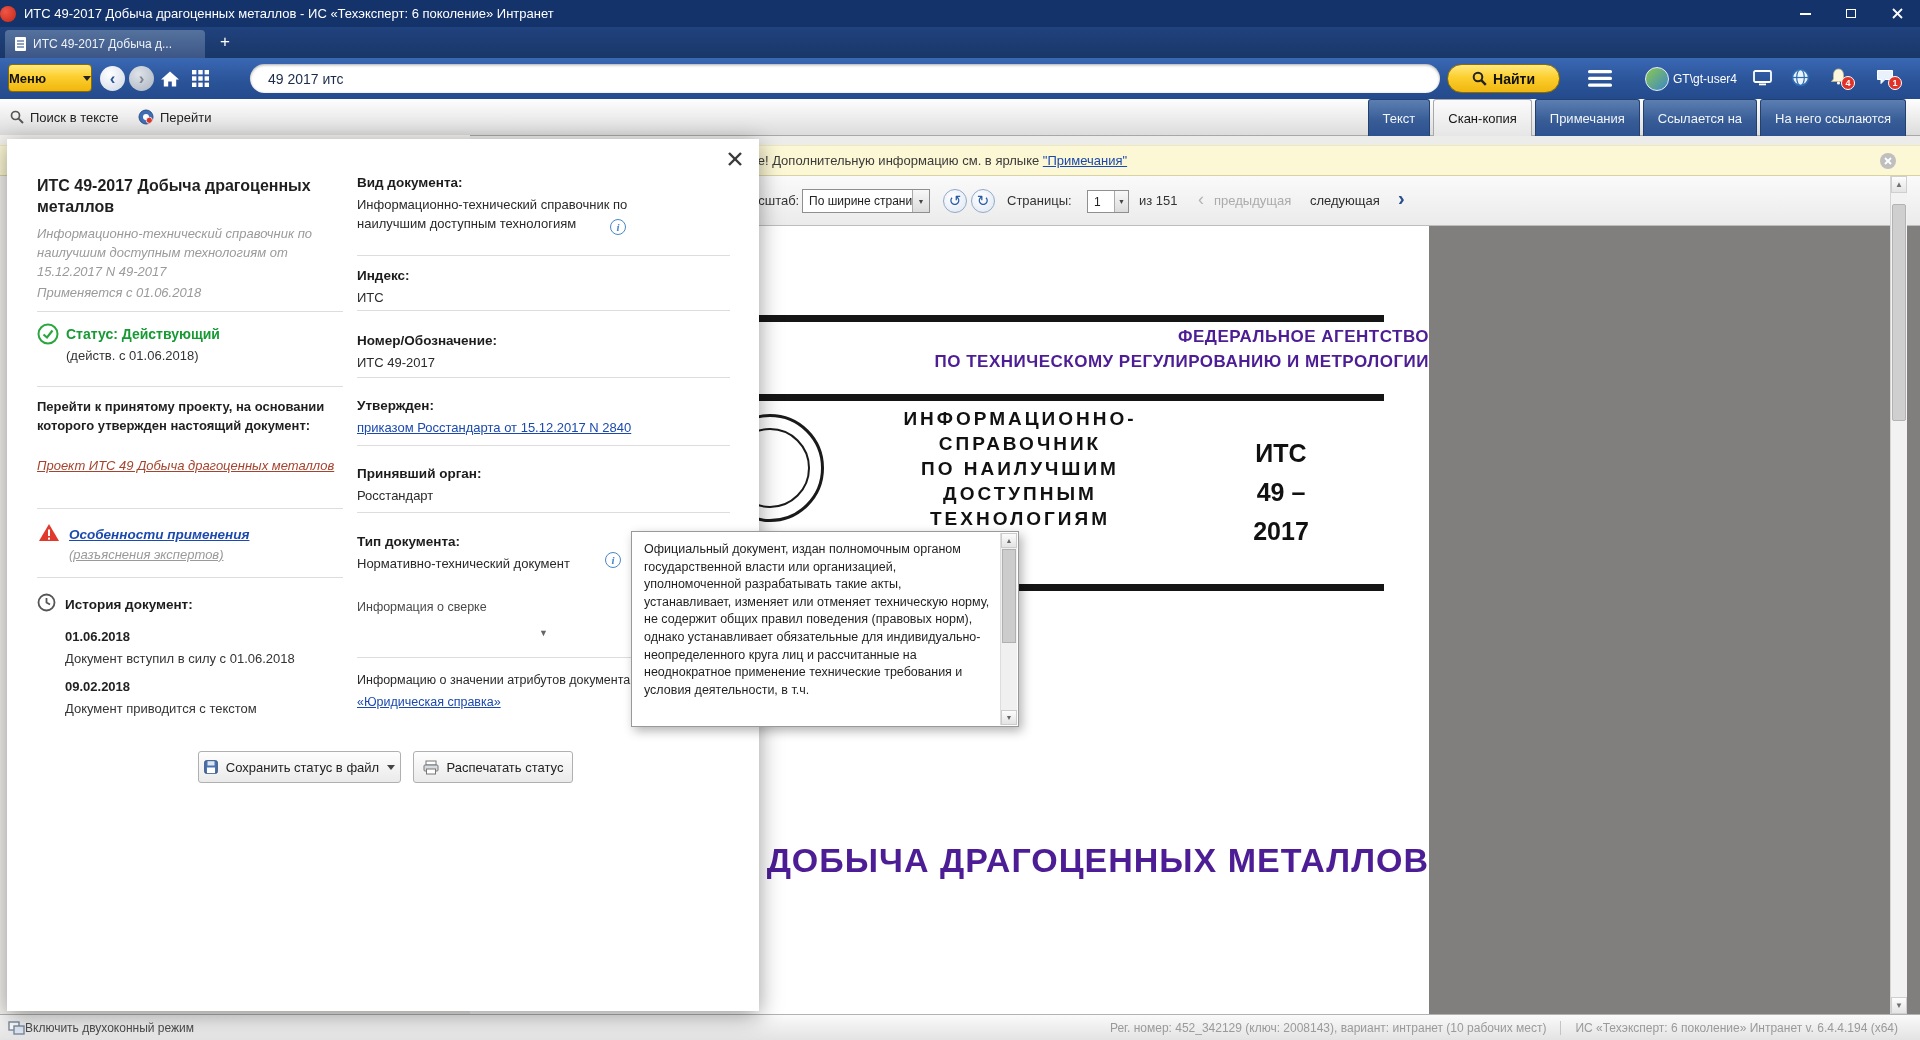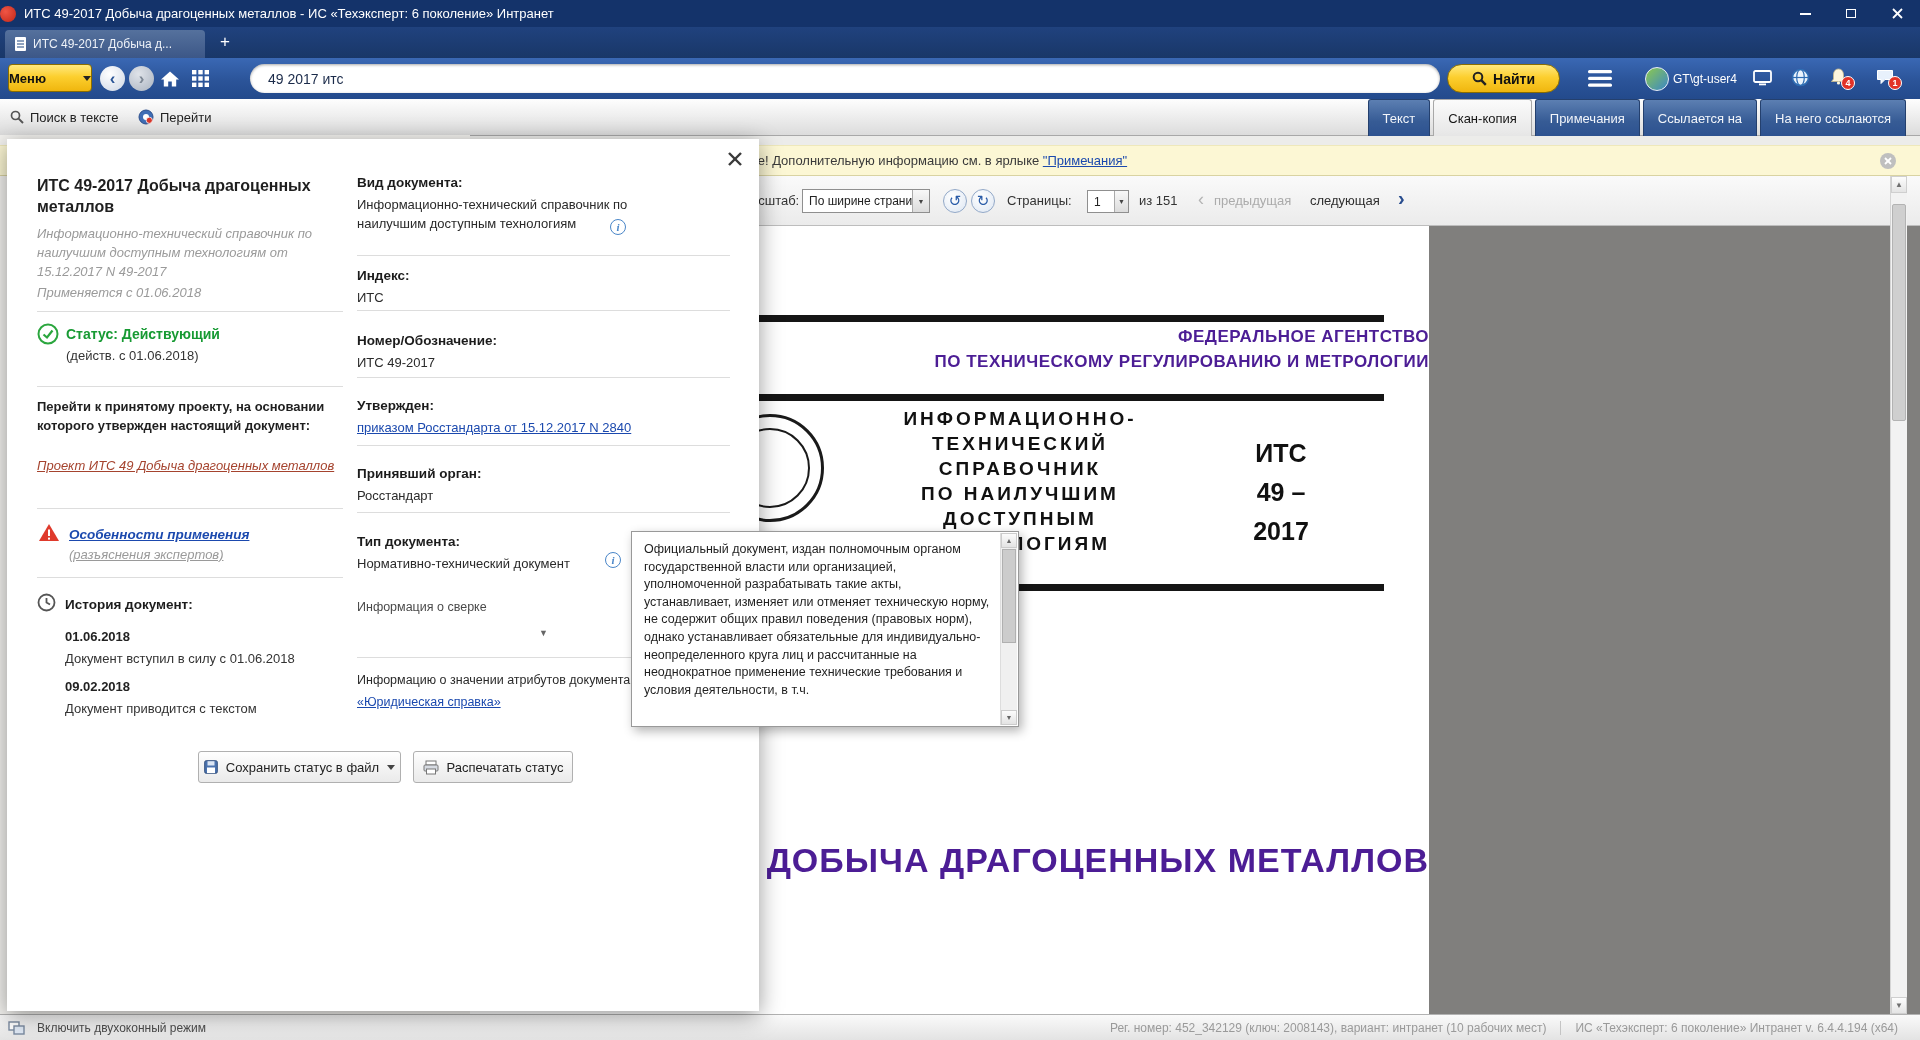--- a/index.html
+++ b/index.html
@@ -221,21 +221,20 @@
 
   <div class="viewer">
     <div class="page">
       <div class="bar" style="top:89px"></div>
       <div class="scanline" style="top:101px;font-size:17px;letter-spacing:.5px">ФЕДЕРАЛЬНОЕ АГЕНТСТВО</div>
       <div class="scanline" style="top:126px;font-size:17px;letter-spacing:.5px">ПО ТЕХНИЧЕСКОМУ РЕГУЛИРОВАНИЮ И МЕТРОЛОГИИ</div>
       <div class="bar" style="top:168px"></div>
       <div class="emblem"></div>
       <div class="ab" style="left:320px;top:180px;width:460px;text-align:center;font-weight:bold;font-size:19px;letter-spacing:3px;line-height:25px;color:#111">
         <div>ИНФОРМАЦИОННО-</div>
-        <div>ТЕХНИЧЕСКИЙ</div>
         <div>СПРАВОЧНИК</div>
         <div>ПО НАИЛУЧШИМ</div>
         <div>ДОСТУПНЫМ</div>
         <div>ТЕХНОЛОГИЯМ</div>
       </div>
       <div class="ab" style="left:736px;top:208px;width:150px;text-align:center;font-weight:bold;font-size:25px;line-height:39px;color:#111">
         <div>ИТС</div>
         <div>49 –</div>
         <div>2017</div>
       </div>
@@ -244,21 +243,21 @@
     </div>
   </div>
 
   <div class="sbar">
     <span class="sbtn" style="top:0">▲</span>
     <span class="sthumb"></span>
     <span class="sbtn" style="bottom:0">▼</span>
   </div>
 
   <div class="statusbar">
-    <span style="display:flex;align-items:center;gap:12px;padding-left:8px">
+    <span style="display:flex;align-items:center;gap:0;padding-left:8px">
       <svg width="17" height="14">
           <rect x="1" y="1" width="10" height="8" fill="#fff" stroke="#7a8aa0" stroke-width="1.4"></rect>
           <rect x="6" y="5" width="10" height="8" fill="#dfe8f4" stroke="#7a8aa0" stroke-width="1.4"></rect>
         </svg>
       <span>Включить двухоконный режим</span>
     </span>
     <span class="sb-right">
       <span>Рег. номер: 452_342129 (ключ: 2008143), вариант: интранет (10 рабочих мест)</span>
       <span style="width:1px;height:14px;background:#c4c4c4"></span>
       <span>ИС «Техэксперт: 6 поколение» Интранет v. 6.4.4.194 (x64)</span>

